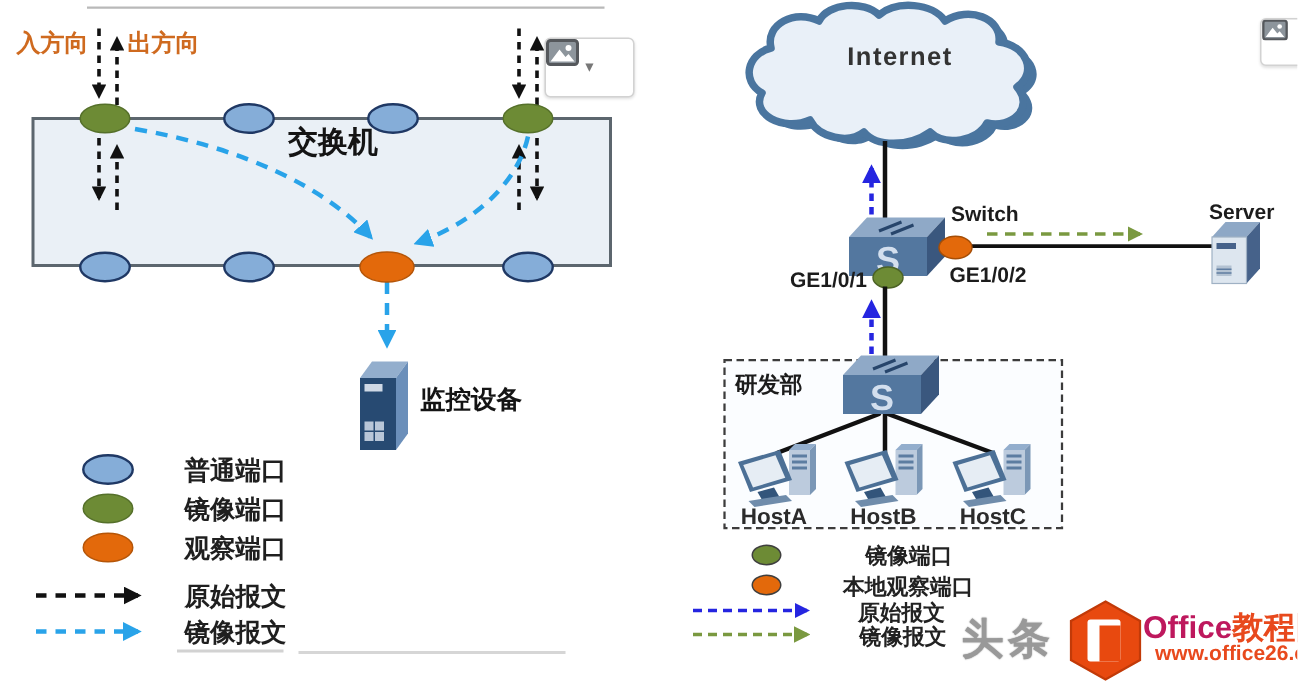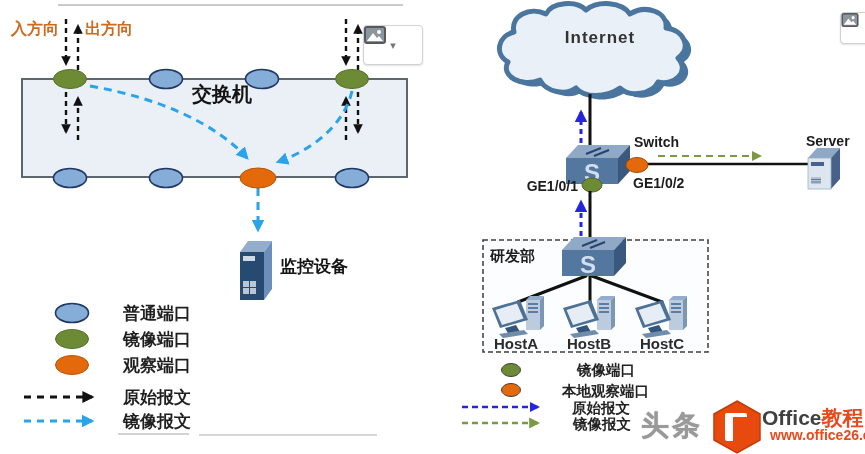--- a/index.html
+++ b/index.html
@@ -18,21 +18,21 @@
   .t-s{font-size:24px;font-weight:700;fill:#d3dfee;}
   .picbtn{position:absolute;background:#fff;border:1px solid #d2d2d2;border-radius:4px;
           box-shadow:0 1px 2px rgba(0,0,0,.12);display:flex;align-items:center;
           justify-content:center;gap:6px;cursor:pointer;}
   .picbtn .caret{color:#777;font-size:11px;line-height:1;}
   .wm{position:absolute;white-space:nowrap;}
   .wm-prefix{color:#999;font-size:28px;font-weight:700;letter-spacing:3px;
              text-shadow:0 0 1px #808080;}
   .wm-site{font-size:21px;font-weight:800;
            text-shadow:-1px -1px 0 #fff,1px -1px 0 #fff,-1px 1px 0 #fff,1px 1px 0 #fff;}
-  .wm-site .en{color:#404040;} .wm-site .cn{color:#e8491d;}
+  .wm-site .en{color:#be185d;} .wm-site .cn{color:#e8491d;}
   .wm-url{font-size:14px;font-weight:700;color:#e8491d;
           text-shadow:-1px -1px 0 #fff,1px -1px 0 #fff,-1px 1px 0 #fff,1px 1px 0 #fff;}
 </style>
 </head>
 <body>
 
 <div class="stage">
 <svg width="865" height="454" viewBox="0 0 865 454">
   <defs>
     <marker id="mBlack" viewBox="0 0 10 10" refX="8" refY="5" markerWidth="4" markerHeight="4" orient="auto">

